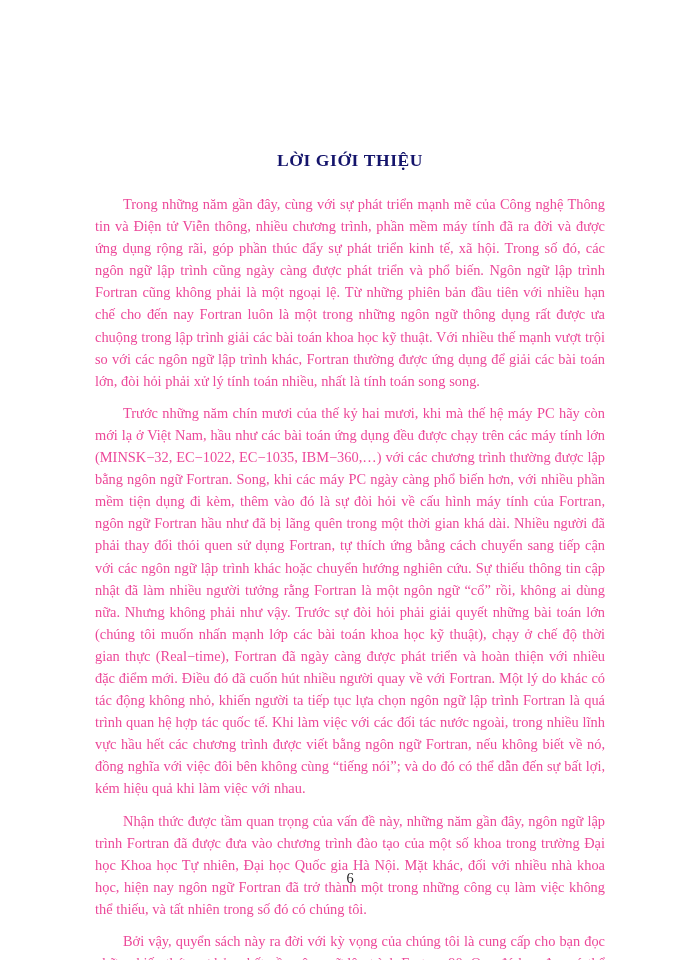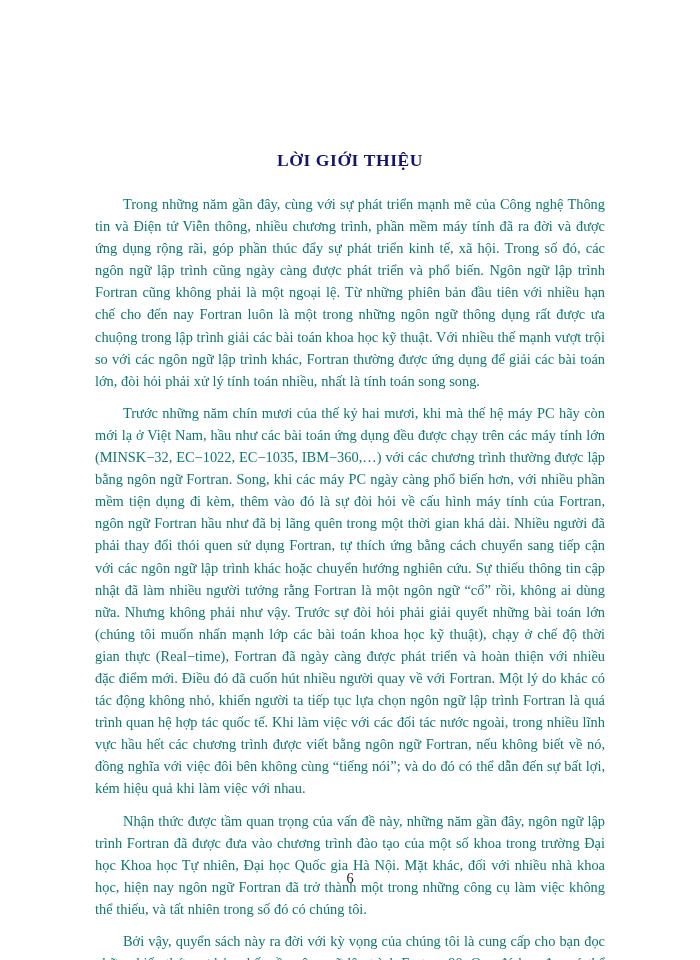--- a/index.html
+++ b/index.html
@@ -47,21 +47,21 @@
     line-height: 1.2;
   }
 
   .para {
     margin: 0 0 10px 0;
     text-indent: 28px;
     text-align: justify;
     text-justify: inter-word;
     font-size: 14.4px;
     line-height: 22.1px;
-    color: #0f766e;
+    color: #ec4899;
     hyphens: none;
     word-spacing: 0.1px;
   }
 
   .para:last-of-type {
     margin-bottom: 0;
   }
 
   .page-number {
     position: absolute;

